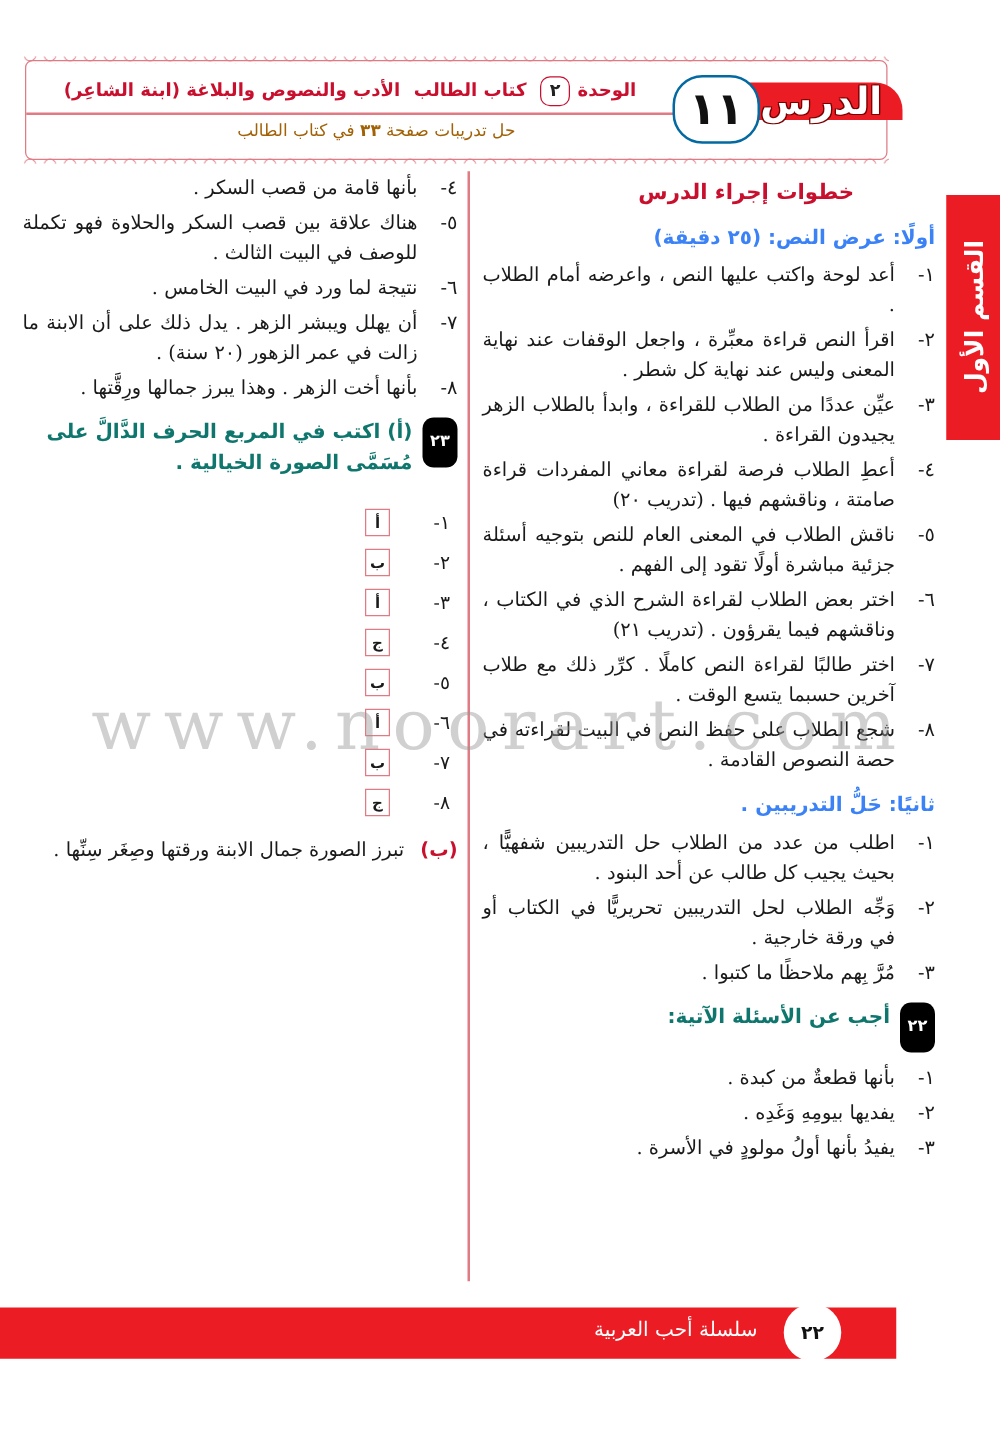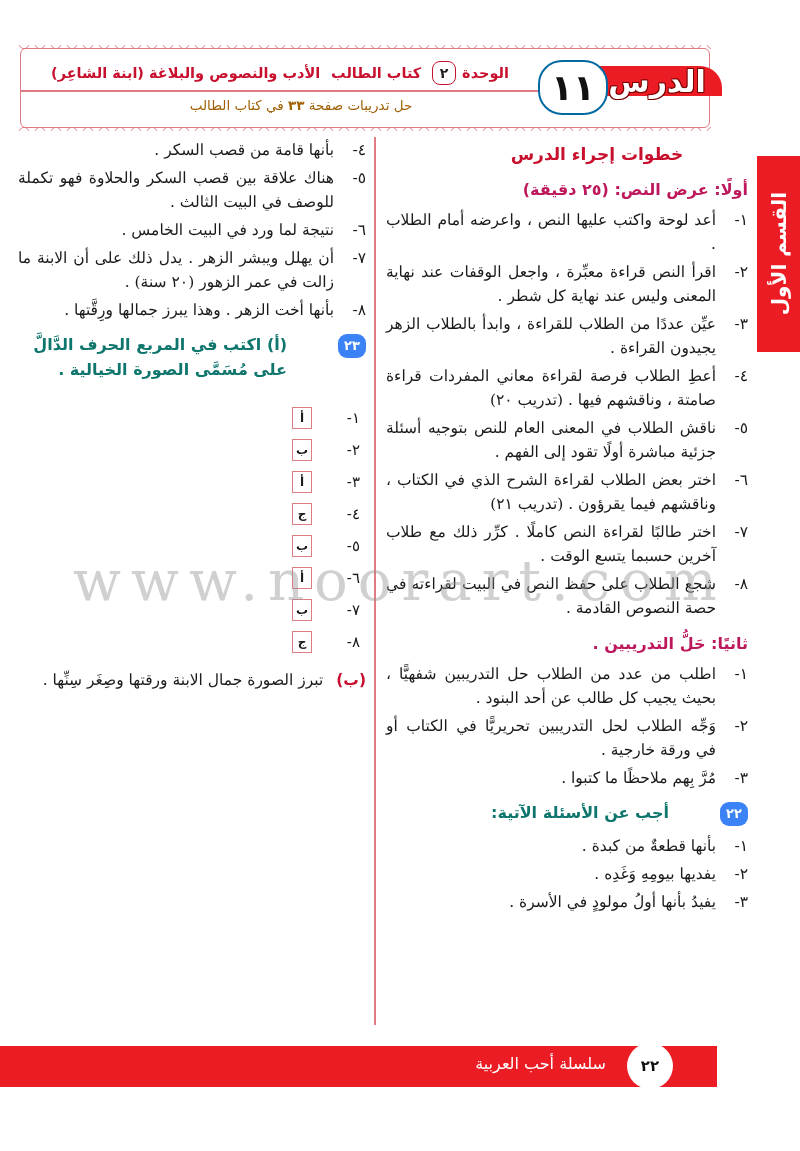--- a/index.html
+++ b/index.html
@@ -75,34 +75,34 @@
   
   .col { position: absolute; direction: rtl; font-size: 15.5px; line-height: 24px; }
   .col-right { left: 386px; top: 138px; width: 362px; }
   .col-left  { left: 18px;  top: 138px; width: 348px; }
 
   .main-title {
     text-align: center; color: #c8102e; font-family: "DejaVu Sans", sans-serif; font-weight: bold;
     font-size: 17px; margin: 4px 0 12px 0; padding-left: 60px;
   }
   .section-title {
-    color: #be185d; font-family: "DejaVu Sans", sans-serif; font-weight: bold; font-size: 16px;
+    color: #3b82f6; font-family: "DejaVu Sans", sans-serif; font-weight: bold; font-size: 16px;
     margin: 2px 0 6px 0;
   }
 
   ol.steps { list-style: none; }
   ol.steps li { display: flex; margin-bottom: 4px; }
   ol.steps li .num { flex: 0 0 32px; white-space: nowrap; }
   ol.steps li .txt { flex: 1; text-align: justify; }
 
   .q-head { display: flex; align-items: flex-start; gap: 8px; margin: 10px 0 8px 0; }
   .q-badge {
     flex: 0 0 auto; display: inline-flex; align-items: center; justify-content: center;
-    width: 28px; height: 24px; border-radius: 9px; background: #3b82f6; color: #fff;
-    font-family: "DejaVu Sans", sans-serif; font-weight: bold; font-size: 13px; margin-top: 2px; margin-left: 43px;
+    width: 28px; height: 40px; border-radius: 9px; background: #000000; color: #fff;
+    font-family: "DejaVu Sans", sans-serif; font-weight: bold; font-size: 13px; margin-top: 2px;
   }
   .q-text { color: #0f766e; font-family: "DejaVu Sans", sans-serif; font-weight: bold; font-size: 16px; line-height: 25px; }
 
   .answers { margin-top: 20px; padding-right: 6px; }
   .answer-row { display: flex; align-items: center; height: 32px; }
   .answer-row .num { width: 48px; font-size: 15px; }
   .answer-box {
     width: 20px; height: 22px; border: 1.5px solid #e07b84; background: #fff;
     display: inline-flex; align-items: center; justify-content: center;
     font-family: "DejaVu Sans", sans-serif; font-weight: bold; font-size: 12px;

